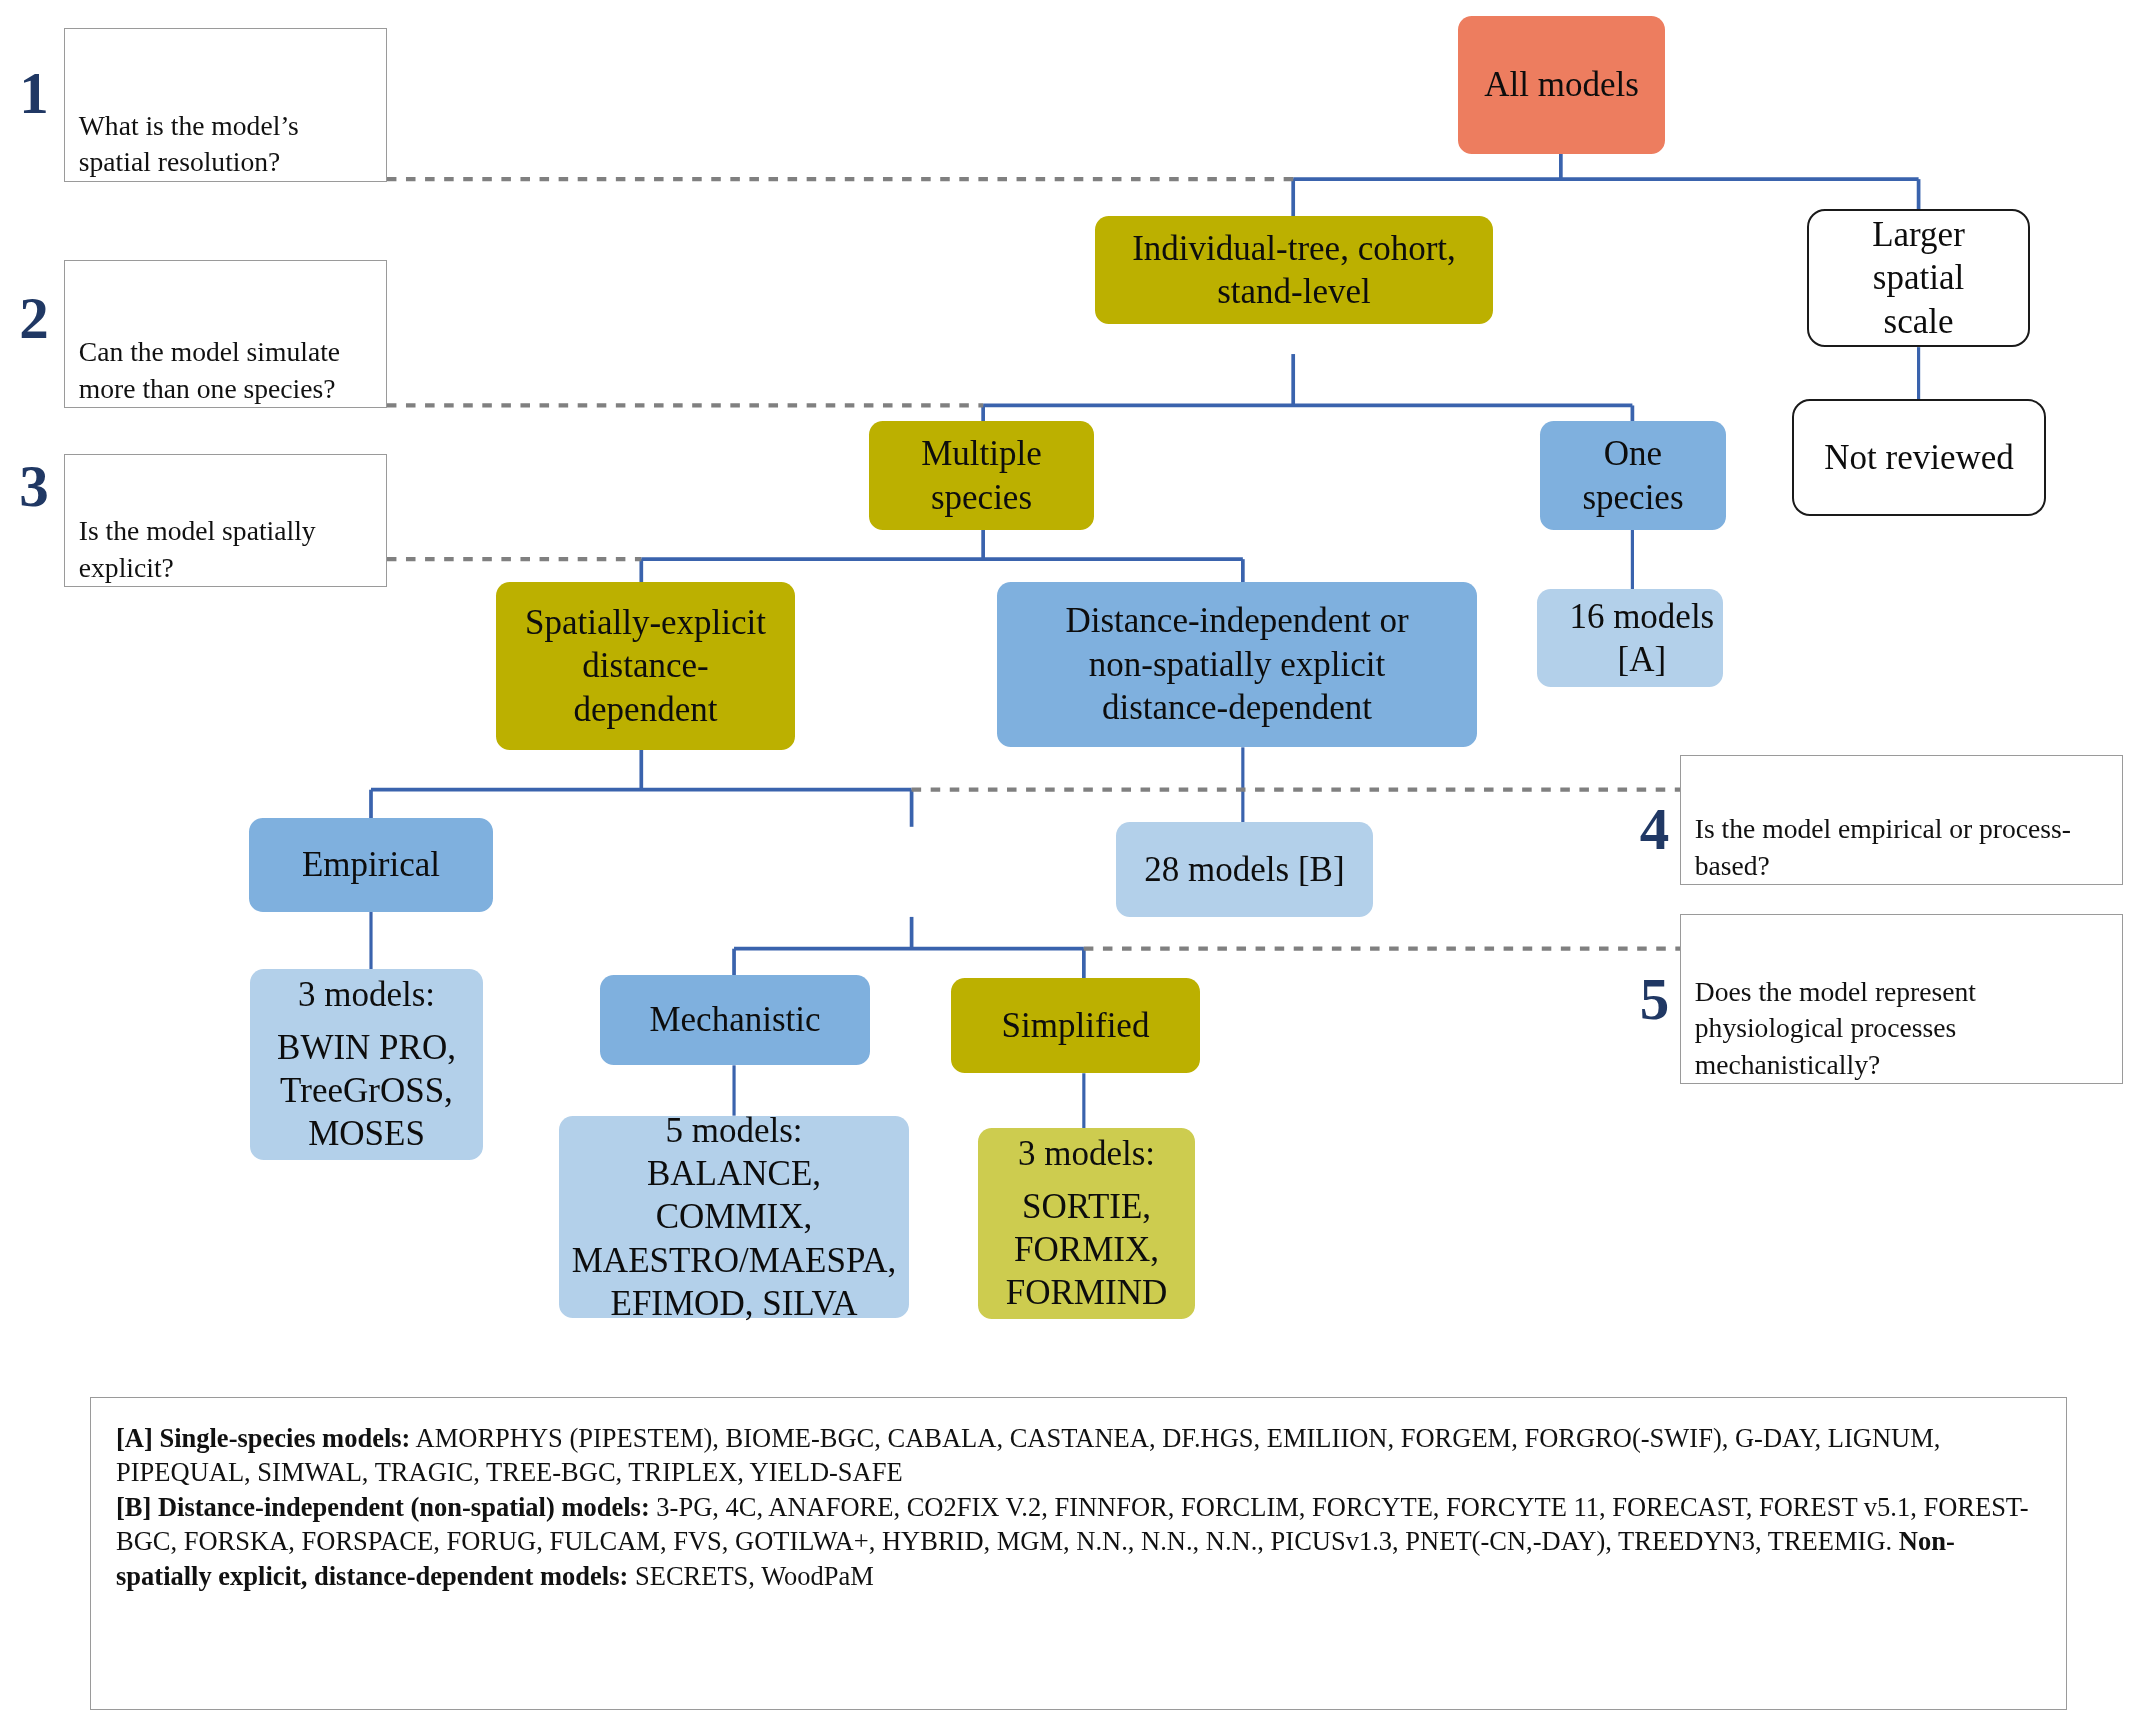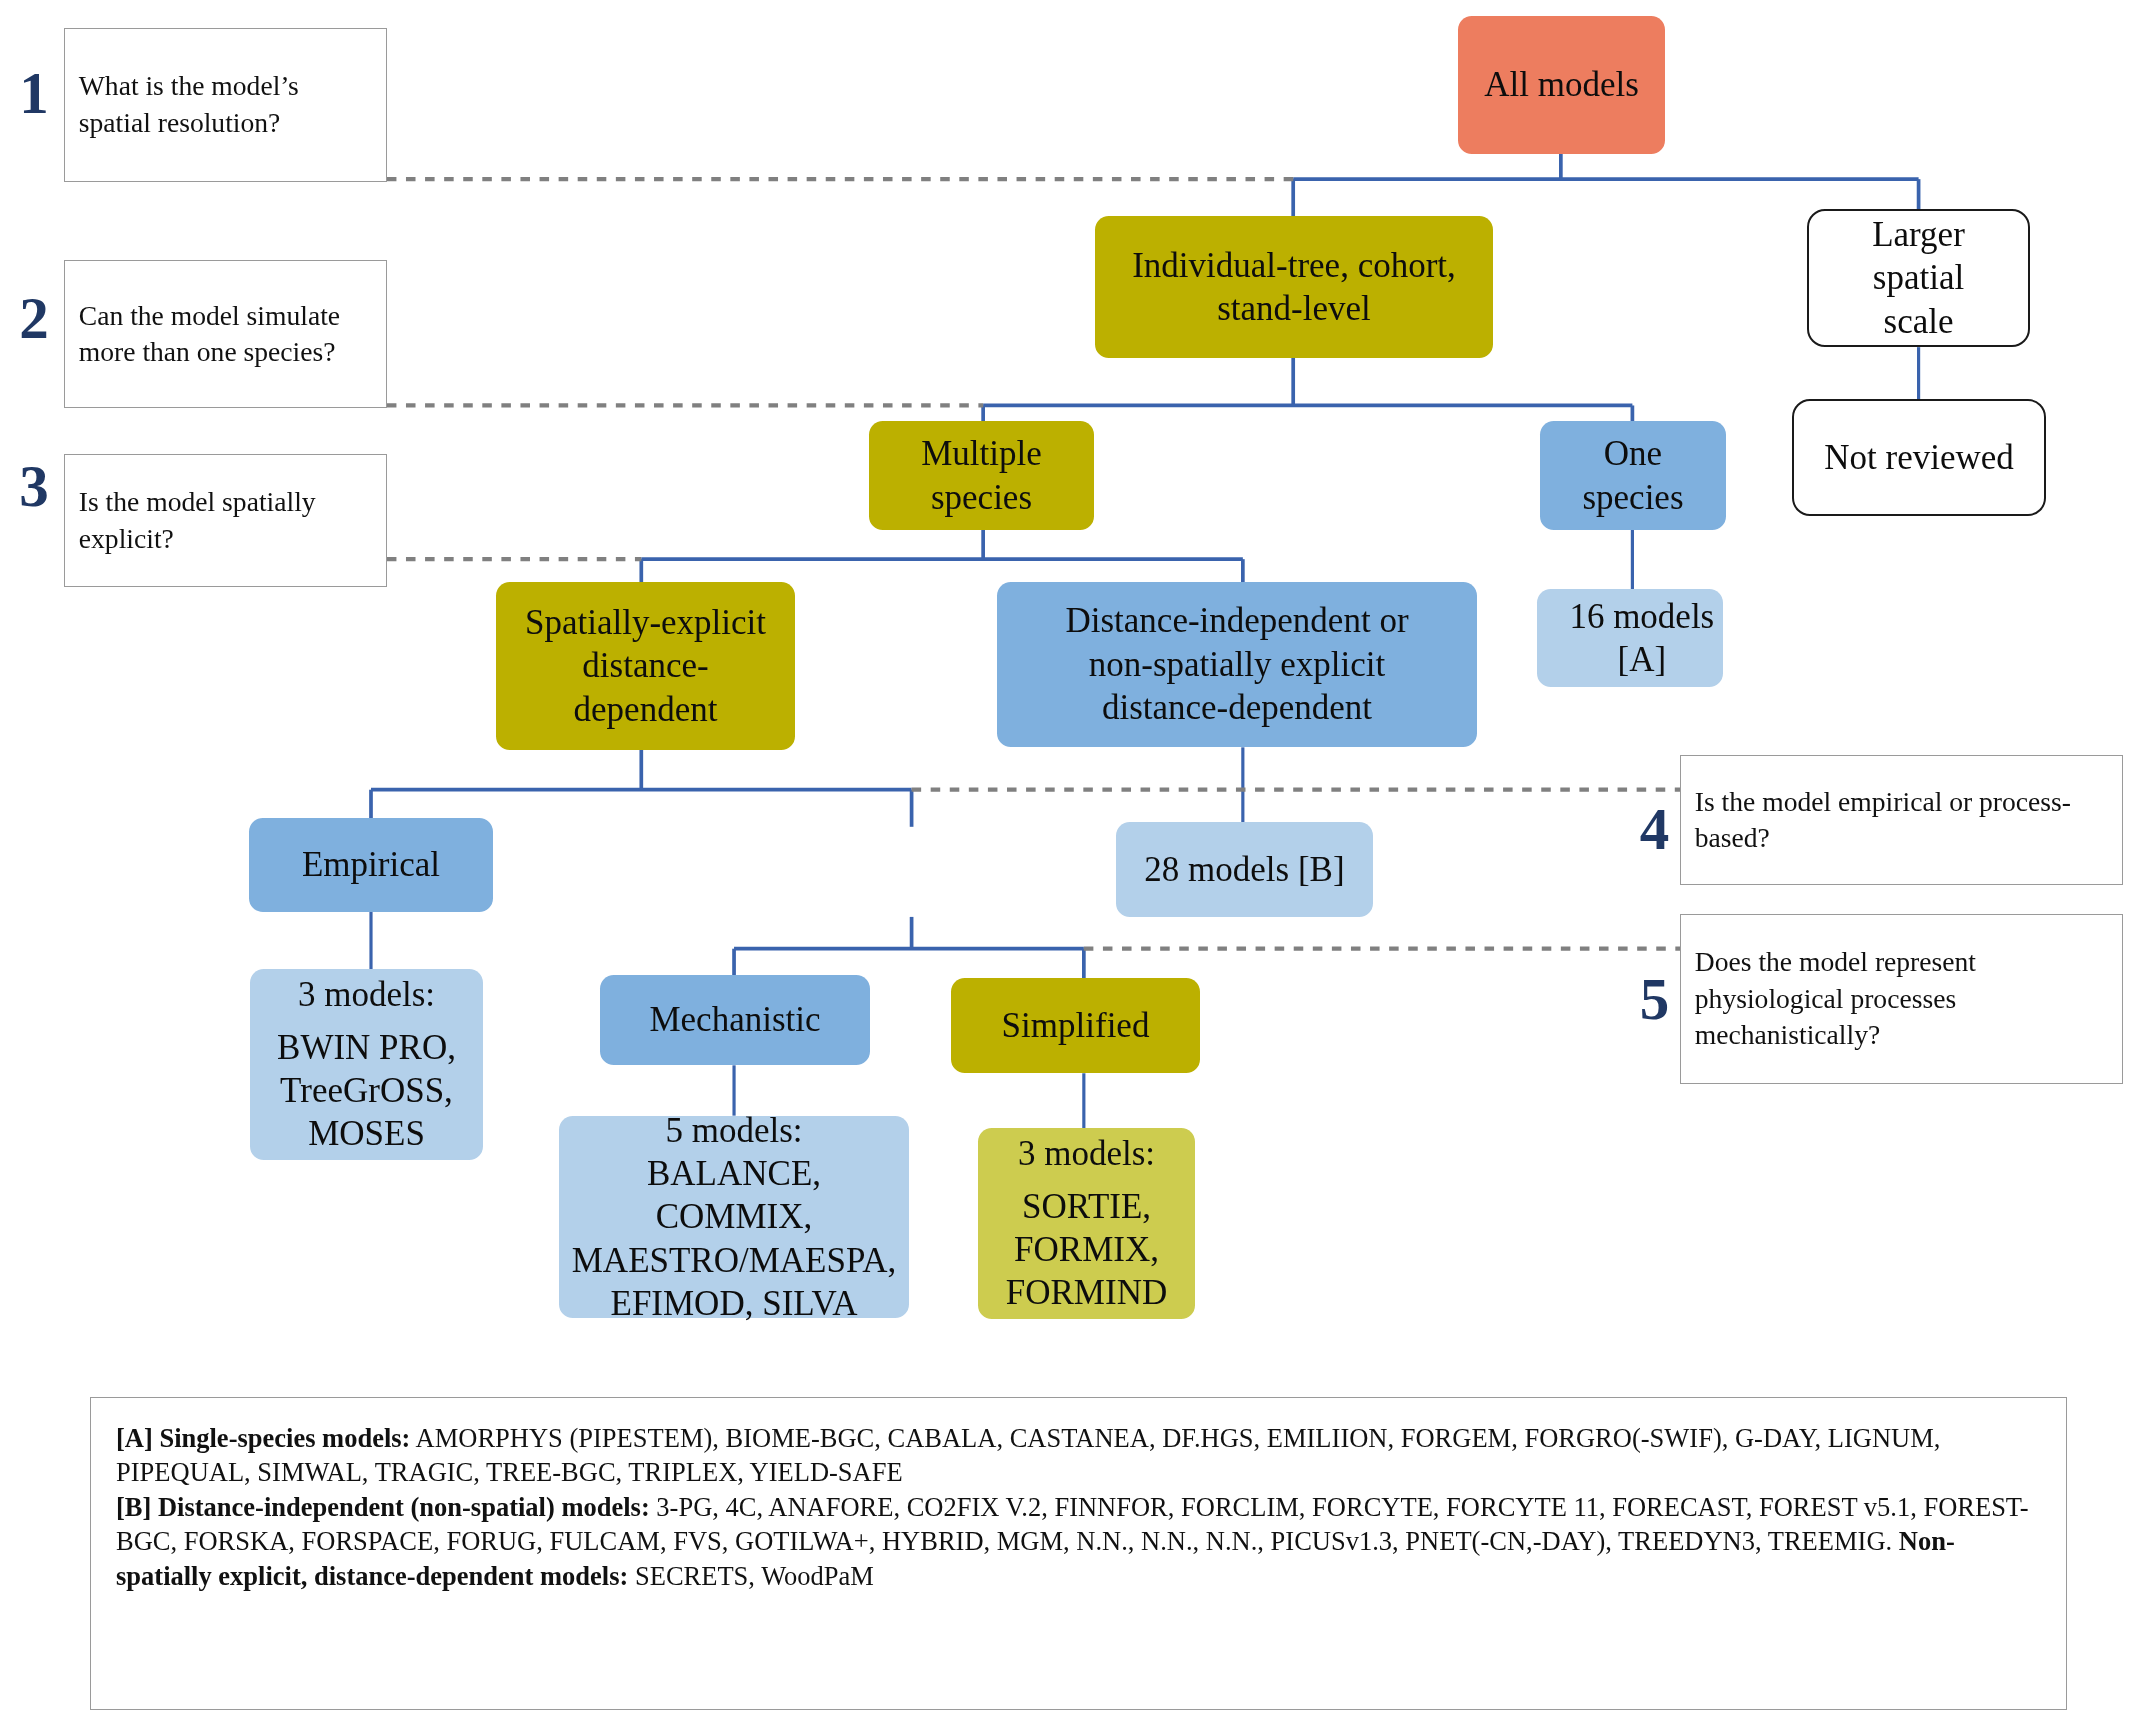--- a/index.html
+++ b/index.html
@@ -13,21 +13,21 @@
   svg.wires{position:absolute;left:0;top:0;width:2129px;height:1731px;pointer-events:none;}
 
   
   .qbox{
     position:absolute;
     border:1.6px solid #9a9a9a;
     background:#ffffff;
     box-sizing:border-box;
     font-family:"Liberation Serif", serif;
     color:#111111;
-    display:flex;align-items:center;
+    display:flex;align-items:flex-end;
     padding:0 13.8px;
   }
   .qbox .qtext{font-size:27.6px;line-height:1.32;}
   .qnum{
     position:absolute;
     font-family:"Liberation Serif", serif;
     font-weight:bold;
     font-size:59px;
     color:#203864;
     text-align:center;
@@ -150,21 +150,21 @@
 
   <div class="qnum" style="left:1630px;top:970px;width:49px;">5</div>
   <div class="qbox" style="left:1680px;top:914px;width:443px;height:170px;">
     <span class="qtext">Does the model represent physiological processes mechanistically?</span>
   </div>
 
   <div class="node salmon" style="left:1458px;top:16px;width:207px;height:138px;">
     <span class="ln">All models</span>
   </div>
 
-  <div class="node olive" style="left:1095px;top:216px;width:398px;height:142px;">
+  <div class="node olive" style="left:1095px;top:216px;width:398px;height:108px;">
     <span class="ln">Individual-tree, cohort,</span>
     <span class="ln">stand-level</span>
   </div>
 
   <div class="node outline" style="left:1807px;top:209px;width:223px;height:138px;">
     <span class="ln">Larger</span>
     <span class="ln">spatial</span>
     <span class="ln">scale</span>
   </div>
 

